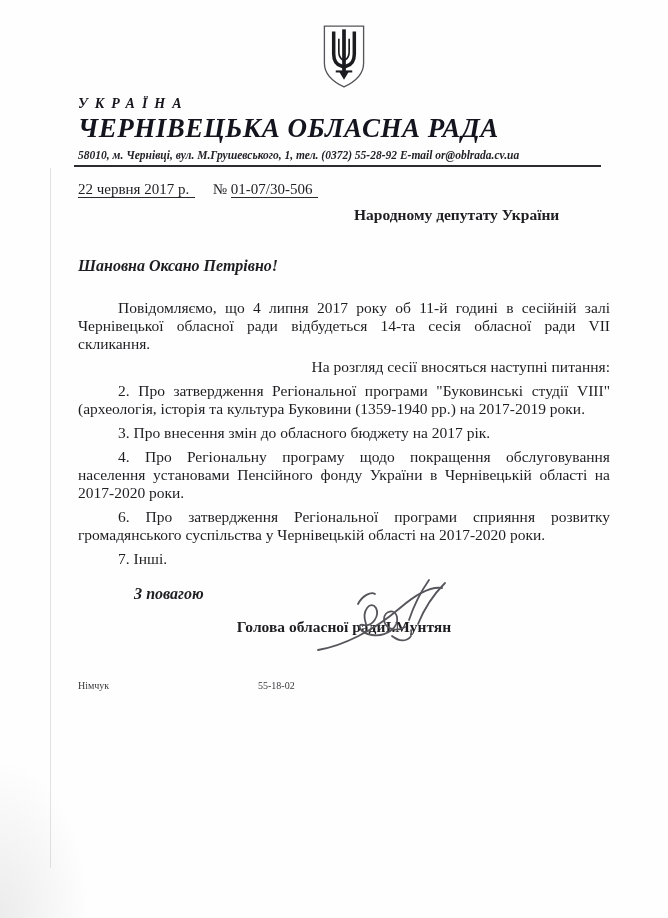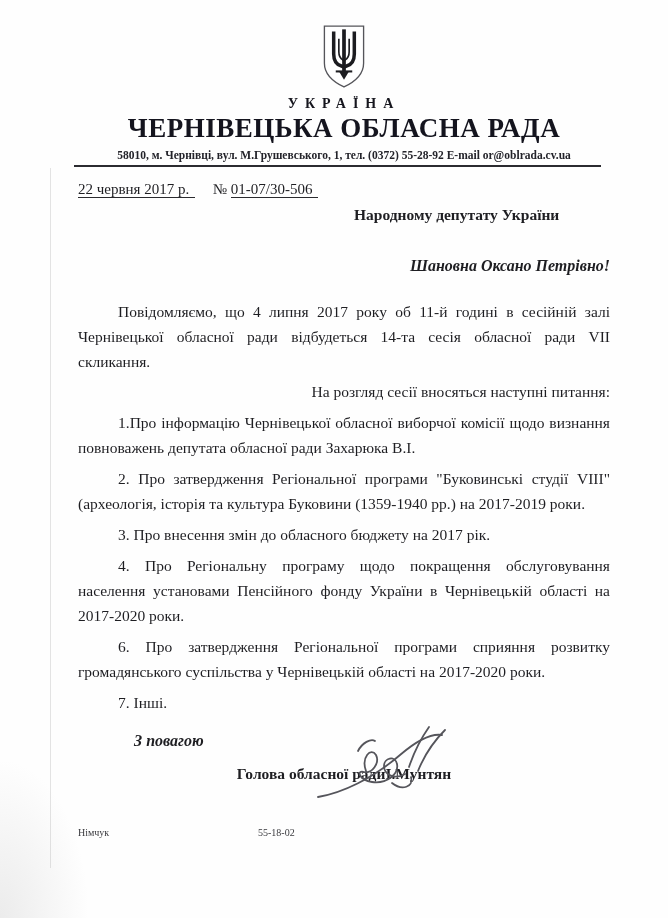--- a/index.html
+++ b/index.html
@@ -12,45 +12,45 @@
     color:#1e1e22;
   }
   
   .scan-line{position:absolute;left:50px;top:168px;width:1px;height:700px;background:#e3e3e3;}
   .scan-shadow{position:absolute;left:0;bottom:0;width:90px;height:160px;
     background:radial-gradient(ellipse at 0% 100%, rgba(180,180,180,.25), transparent 70%);}
 
   .content{position:relative;padding:24px 58px 0 78px;}
 
   
-  .letterhead{text-align:center;}
+  .letterhead{text-align:left;font-style:italic;}
   .coat{display:block;margin:0 auto;}
   .country{font-weight:bold;font-size:14px;letter-spacing:7px;margin-top:6px;color:#16161e;}
   .org{font-weight:bold;font-size:27px;letter-spacing:.5px;margin-top:1px;color:#14141e;white-space:nowrap;}
   .addr{font-weight:bold;font-size:11.5px;margin-top:5px;color:#23232a;white-space:nowrap;}
   .rule{border:0;border-bottom:2px solid #2b2b30;margin:4px 0 0 -4px;width:527px;}
 
   
   .ref{margin-top:14px;font-size:15px;}
   .ref .u{border-bottom:1px solid #2a2a2e;padding-right:6px;}
   .ref-row2{margin-top:11px;font-size:15px;}
   .blank{display:inline-block;border-bottom:1px solid #2a2a2e;height:13px;vertical-align:baseline;}
   .blank.b1{width:92px;}
   .blank.b2{width:118px;}
   .gap{display:inline-block;width:10px;}
 
   
   .recipient{width:300px;margin:8px 0 0 276px;font-weight:bold;font-size:15.5px;}
   .recipient .r2{margin-top:6px;letter-spacing:.3px;}
 
   
-  .salutation{margin-top:33px;text-align:right;font-weight:bold;font-style:italic;font-size:16px;}
+  .salutation{margin-top:33px;text-align:left;font-weight:bold;font-style:italic;font-size:16px;}
 
   
-  .para{margin:0;font-size:15.5px;line-height:25px;text-align:justify;text-indent:40px;}
+  .para{margin:0;font-size:15.5px;line-height:18px;text-align:justify;text-indent:40px;}
   .intro{margin-top:24px;}
   .agenda-intro{margin-top:5px;text-align:right;}
   .item{margin-top:6px;}
 
   
   .regards{margin-top:17px;margin-left:56px;font-weight:bold;font-style:italic;font-size:16px;}
   .sign-row{position:relative;margin-top:15px;display:flex;justify-content:center;
     font-weight:bold;font-size:15.5px;}
   .sig{position:absolute;left:236px;top:-44px;}
 
@@ -94,21 +94,20 @@
     </div>
 
     <div class="recipient">
       <div class="r1">Народному депутату України</div>
     </div>
 
     <div class="salutation">Шановна Оксано Петрівно!</div>
 
     <p class="para intro">Повідомляємо, що 4 липня 2017 року об 11-й годині в сесійній залі Чернівецької обласної ради відбудеться 14-та сесія обласної ради VII скликання.</p>
     <p class="para agenda-intro">На розгляд сесії вносяться наступні питання:</p>
-    <p class="para item">1.Про інформацію Чернівецької обласної виборчої комісії щодо визнання повноважень депутата обласної ради Захарюка В.І.</p>
     <p class="para item">2. Про затвердження Регіональної програми "Буковинські студії VIII" (археологія, історія та культура Буковини (1359-1940 рр.) на 2017-2019 роки.</p>
     <p class="para item">3. Про внесення змін до обласного бюджету на 2017 рік.</p>
     <p class="para item">4. Про Регіональну програму щодо покращення обслуговування населення установами Пенсійного фонду України в Чернівецькій області на 2017-2020 роки.</p>
     <p class="para item">6. Про затвердження Регіональної програми сприяння розвитку громадянського суспільства у Чернівецькій області на 2017-2020 роки.</p>
     <p class="para item">7. Інші.</p>
 
     <div class="regards">З повагою</div>
 
     <div class="sign-row">
       <span>Голова обласної ради</span>

